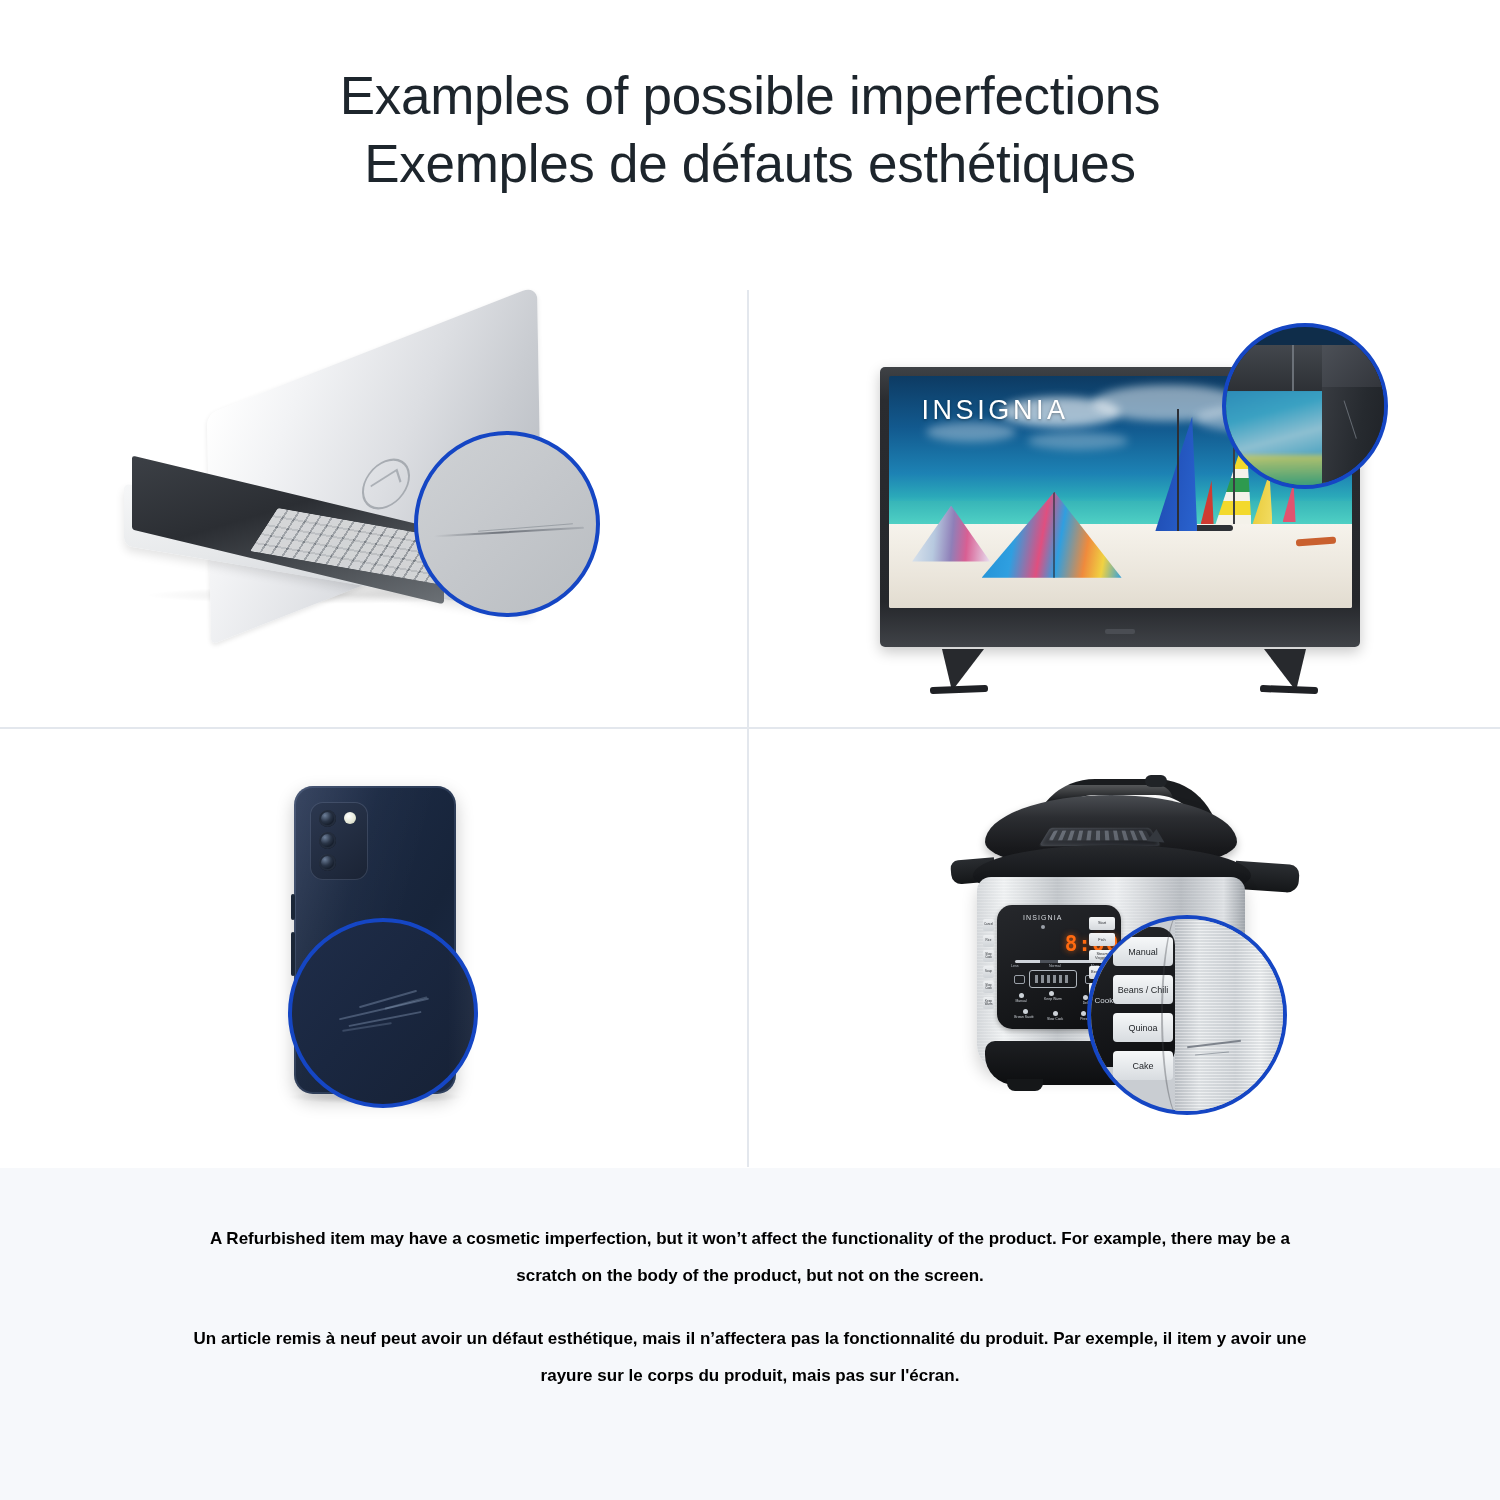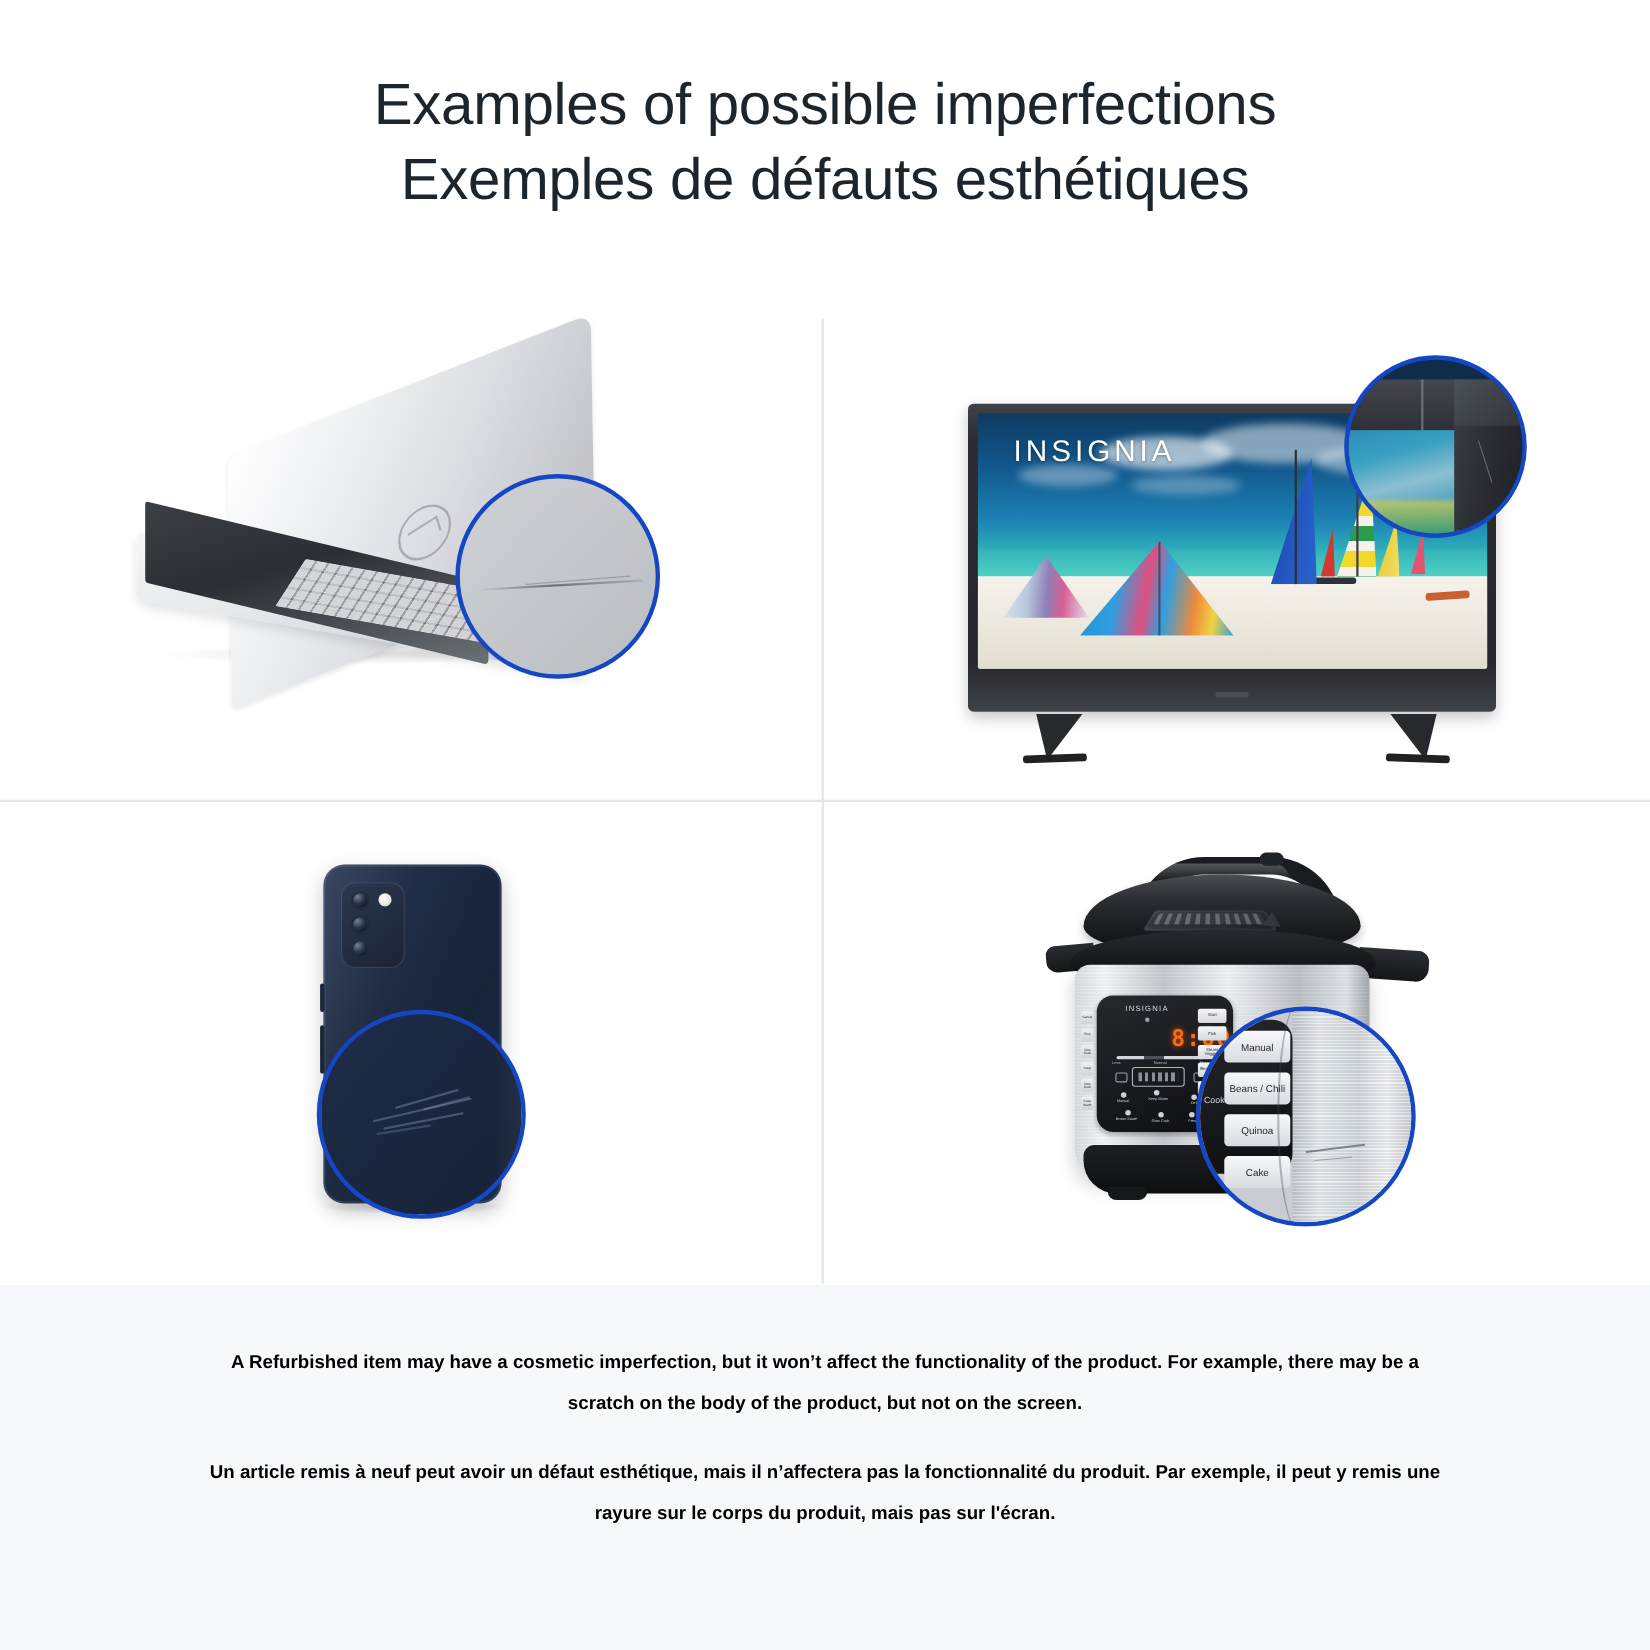--- a/index.html
+++ b/index.html
@@ -558,16 +558,16 @@
         </div>
       </div>
     </div>
   </div>
 
   <div class="v-div"></div>
   <div class="h-div"></div>
 
   <div class="footer">
     <div class="foot-p">A Refurbished item may have a cosmetic imperfection, but it won’t affect the functionality of the product. For example, there may be a scratch on the body of the product, but not on the screen.</div>
-    <div class="foot-p fr">Un article remis à neuf peut avoir un défaut esthétique, mais il n’affectera pas la fonctionnalité du produit. Par exemple, il peut y remis une rayure sur le corps du produit, mais pas sur l'écran.</div>
+    <div class="foot-p fr">Un article remis à neuf peut avoir un défaut esthétique, mais il n’affectera pas la fonctionnalité du produit. Par exemple, il item y avoir une rayure sur le corps du produit, mais pas sur l'écran.</div>
   </div>
 
 </div>
 
 </body></html>

